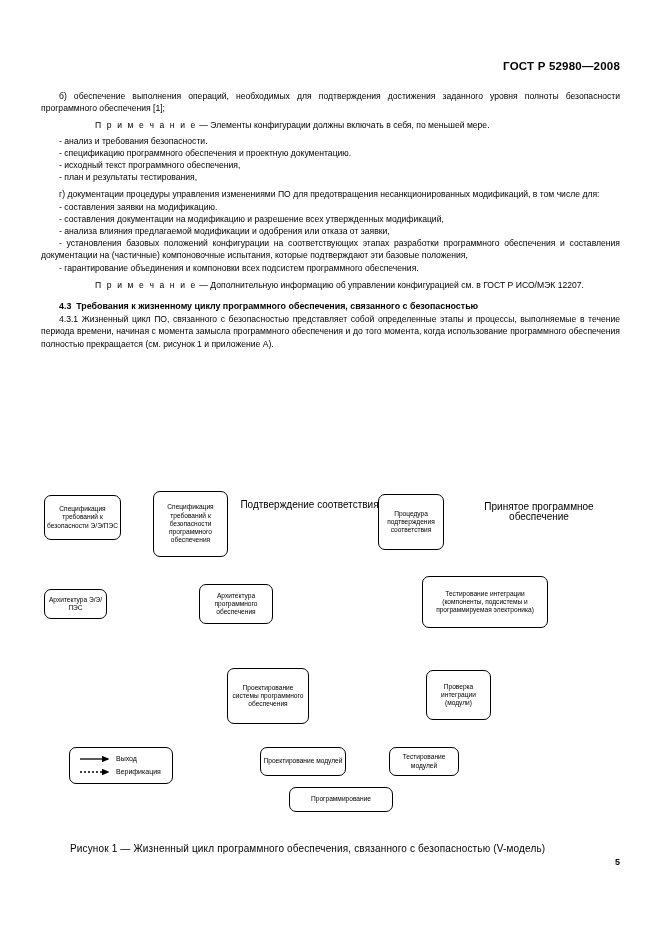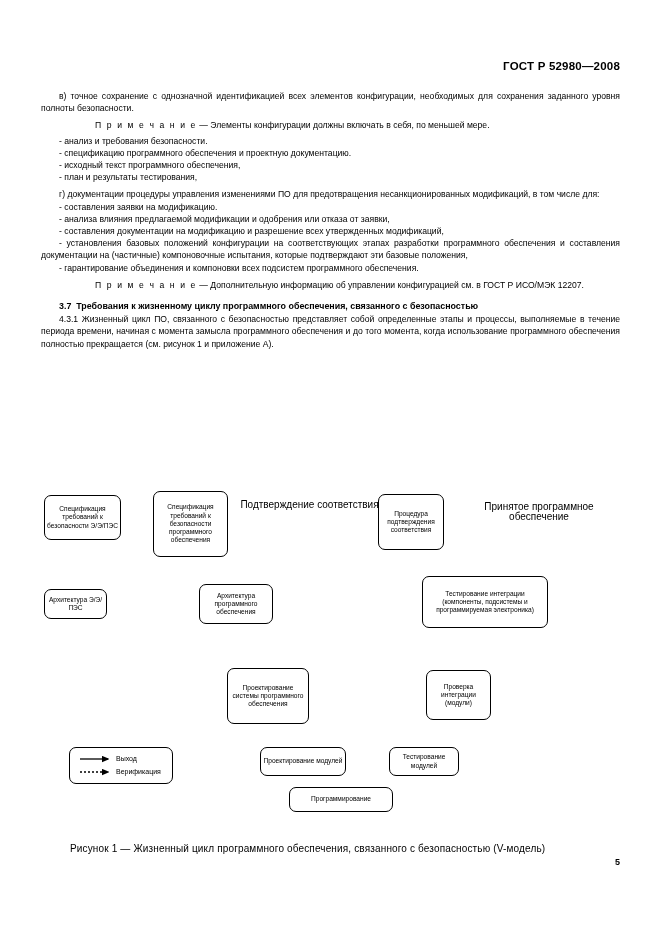--- a/index.html
+++ b/index.html
@@ -129,38 +129,38 @@
   }
 </style>
 </head>
 <body>
 
 <div id="page">
 
   <div class="doc-header">ГОСТ Р 52980—2008</div>
 
   <div class="body-text">
-    <p class="p-indent">в)  точное сохранение с однозначной идентификацией всех элементов конфигурации, необходимых для сохранения заданного уровня полноты безопасности.</p>
+    <p class="p-indent">б)  обеспечение выполнения операций, необходимых для подтверждения достижения заданного уровня полноты безопасности программного обеспечения [1];</p>
 
     <p class="note"><span class="note-sp">П р и м е ч а н и е</span><span> — Элементы конфигурации должны включать в себя, по меньшей мере.</span></p>
     <p class="p-dash">-  анализ и требования безопасности.</p>
     <p class="p-dash">-  спецификацию программного обеспечения и проектную документацию.</p>
     <p class="p-dash">-  исходный текст программного обеспечения,</p>
     <p class="p-dash">-  план и результаты тестирования,</p>
 
     <p class="p-indent gap-top">г)  документации процедуры управления изменениями ПО для предотвращения несанкционированных модификаций, в том числе для:</p>
     <p class="p-dash">-  составления заявки на модификацию.</p>
+    <p class="p-dash">-  составления документации на модификацию и разрешение всех утвержденных модификаций,</p>
     <p class="p-dash">-  анализа влияния предлагаемой модификации и одобрения или отказа от заявки,</p>
-    <p class="p-dash">-  составления документации на модификацию и разрешение всех утвержденных модификаций,</p>
     <p class="p-dash">-  установления базовых положений конфигурации на соответствующих этапах разработки программного обеспечения и составления документации на (частичные) компоновочные испытания, которые подтверждают эти базовые положения,</p>
     <p class="p-dash">-  гарантирование объединения и компоновки всех подсистем программного обеспечения.</p>
 
     <p class="note"><span class="note-sp">П р и м е ч а н и е</span><span> — Дополнительную информацию об управлении конфигурацией см. в ГОСТ Р ИСО/МЭК 12207.</span></p>
 
-    <h3 class="sect"><span>3.7</span>&nbsp;&nbsp;<span>Требования к жизненному циклу программного обеспечения, связанного с безопасностью</span></h3>
+    <h3 class="sect"><span>4.3</span>&nbsp;&nbsp;<span>Требования к жизненному циклу программного обеспечения, связанного с безопасностью</span></h3>
     <p class="p-indent">4.3.1   Жизненный цикл ПО, связанного с безопасностью представляет собой определенные этапы и процессы, выполняемые в течение периода времени, начиная с момента замысла программного обеспечения и до того момента, когда использование программного обеспечения полностью прекращается (см. рисунок 1 и приложение А).</p>
   </div>
 
   <div id="diagram">
 
     <svg class="wires" viewBox="0 0 579 322">
       <defs>
         <marker id="mThickArrow" markerWidth="9" markerHeight="9" refX="7.5" refY="4" orient="auto">
           <path d="M0,0 L9,4 L0,8 z" fill="#000"></path>
         </marker>

